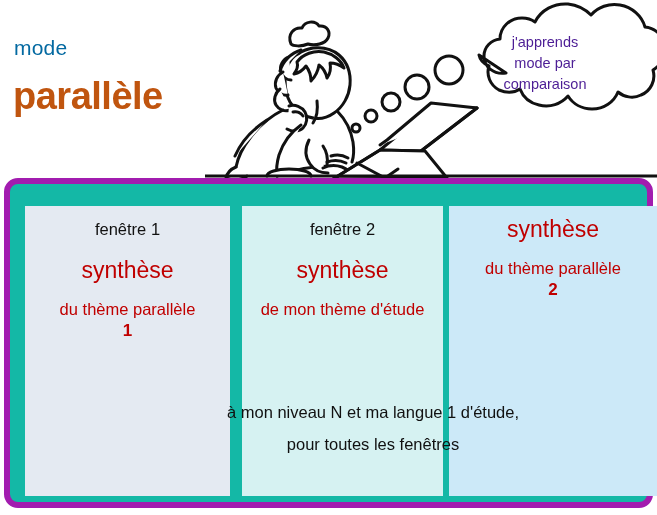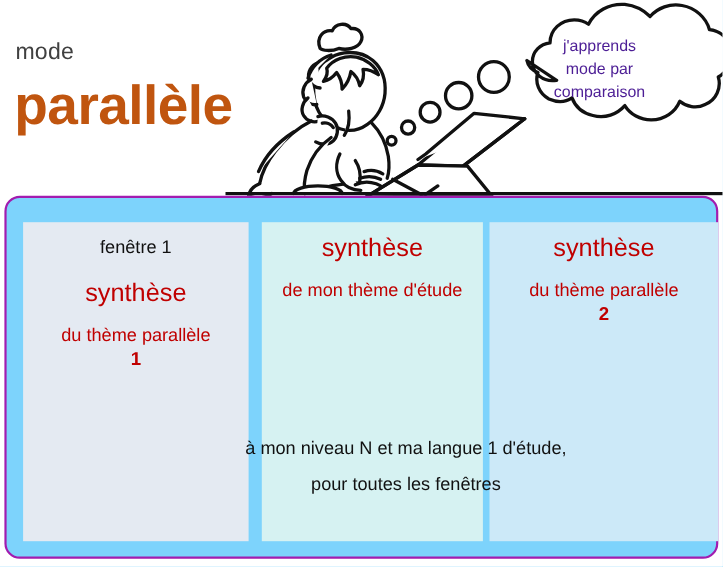--- a/index.html
+++ b/index.html
@@ -22,29 +22,29 @@
     left: 0; top: 0;
     width: 657px;
     height: 178px;
   }
   #mode-label {
     position: absolute;
     left: 14px;
     top: 36px;
     font-size: 21px;
     line-height: 24px;
-    color: #404040;
+    color: #0369a1;
     letter-spacing: 0.2px;
     text-align: center;
   }
   #mode-title {
     position: absolute;
     left: 13px;
     top: 72px;
-    font-size: 50px;
+    font-size: 38px;
     line-height: 48px;
     font-weight: bold;
     color: #c0550f;
     letter-spacing: -0.5px;
   }
 
   
   #illustration {
     position: absolute;
     left: 205px;
@@ -66,23 +66,23 @@
   }
 
   
   #card {
     position: absolute;
     left: 4px;
     top: 178px;
     width: 649px;
     height: 330px;
     box-sizing: border-box;
-    border: 2px solid #a21caf;
+    border: 6px solid #a21caf;
     border-radius: 14px;
-    background: #7dd3fc;
+    background: #14b8a6;
   }
 
   #columns {
     position: absolute;
     left: 15px;
     top: 22px;
     width: 632px;
     height: 290px;
   }
   .panel {
@@ -246,20 +246,21 @@
       <div class="panel-inner">
         <div class="window-label">fenêtre 1</div>
         <div class="synth">synthèse</div>
         <div class="theme">du thème parallèle</div>
         <div class="theme-num">1</div>
       </div>
     </div>
 
     <div class="panel" id="panel-2" style="background: rgb(214, 242, 242);">
       <div class="panel-inner">
+        <div class="window-label">fenêtre 2</div>
         <div class="synth">synthèse</div>
         <div class="theme">de mon thème d'étude</div>
         <div class="theme-num"></div>
       </div>
     </div>
 
     <div class="panel" id="panel-3" style="background: rgb(204, 233, 248);">
       <div class="panel-inner">
         <div class="synth">synthèse</div>
         <div class="theme">du thème parallèle</div>

